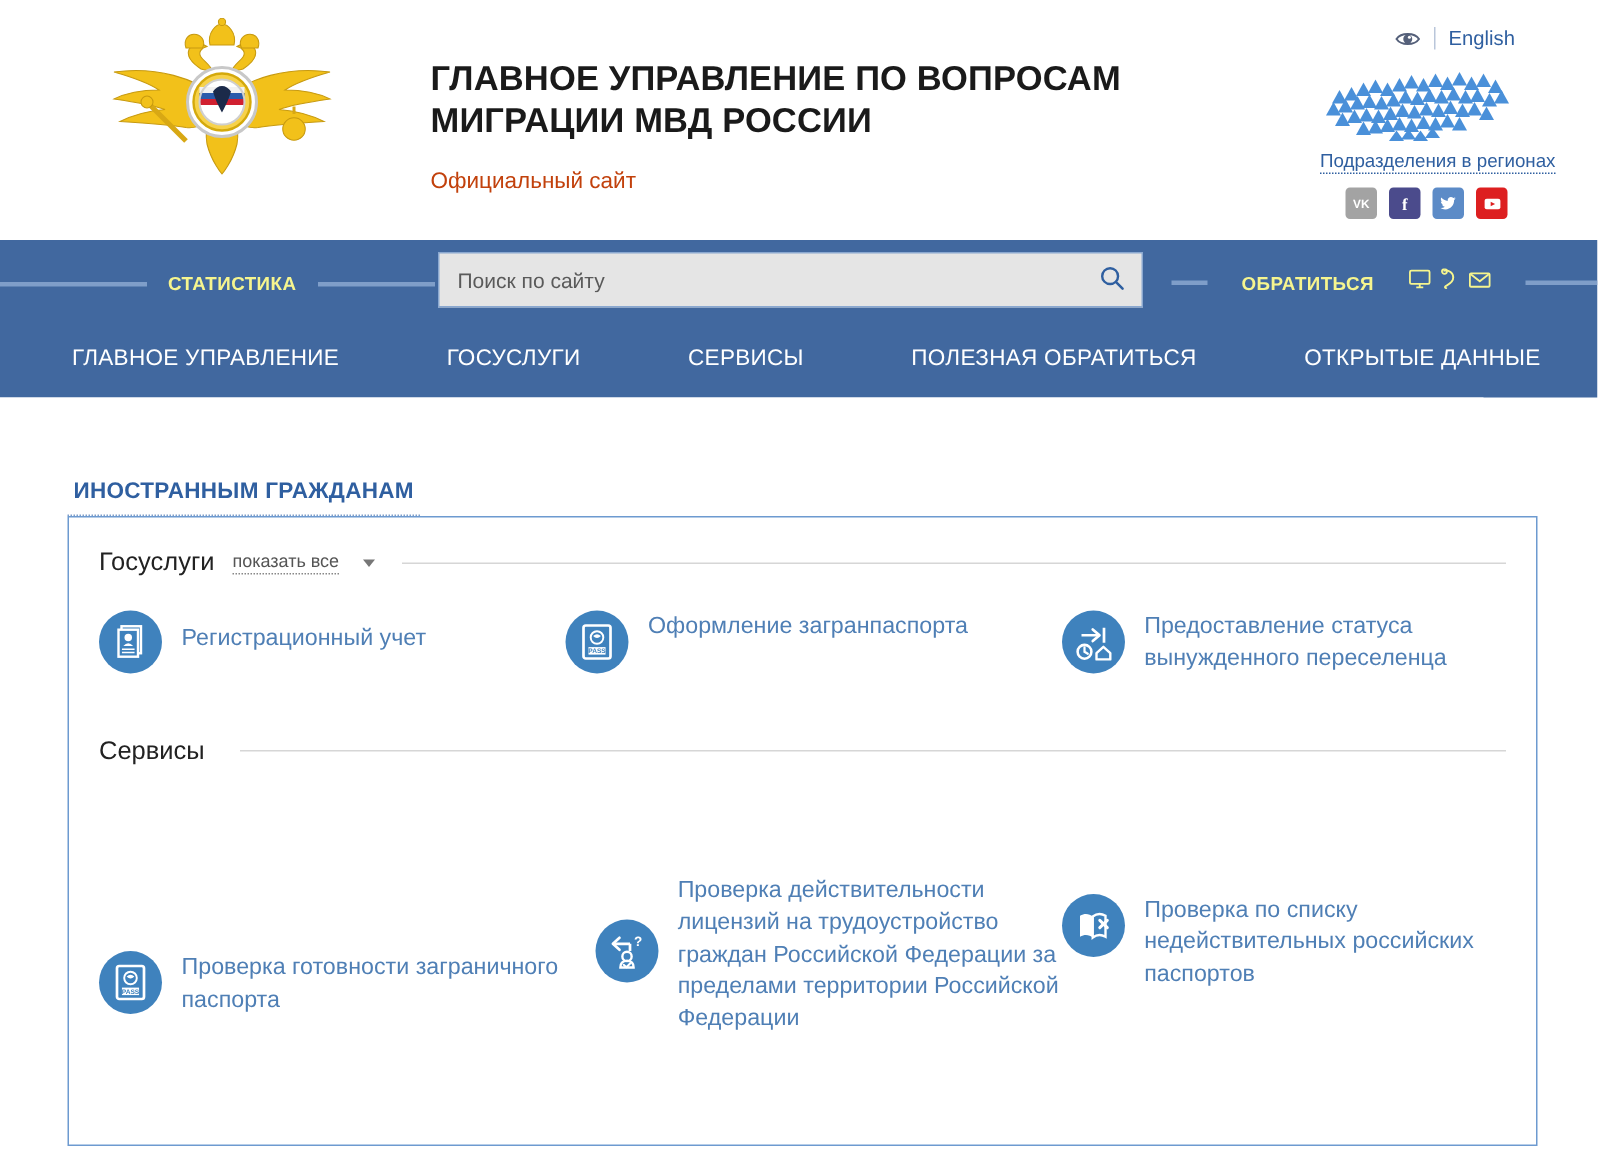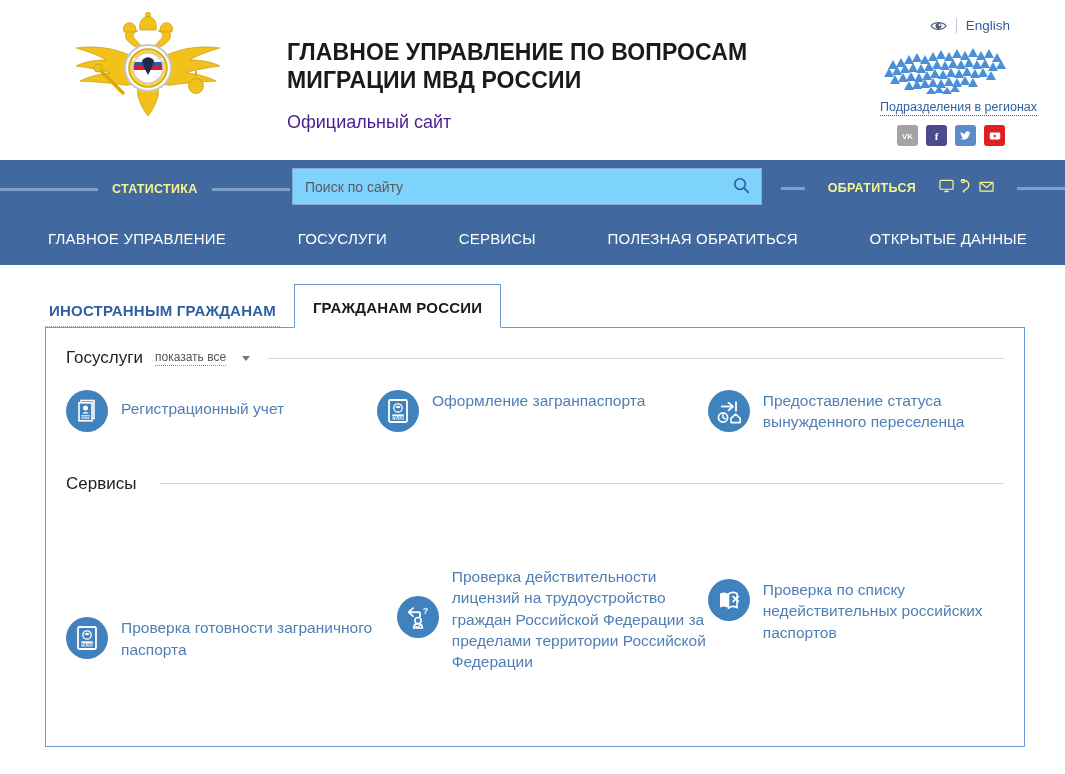--- a/index.html
+++ b/index.html
@@ -29,22 +29,22 @@
   .site-title {
     font-size: 23px;
     font-weight: bold;
     color: #1a1a1a;
     line-height: 1.22;
     letter-spacing: 0.1px;
     margin: 0;
   }
   .site-subtitle {
     margin-top: 18px;
-    font-size: 18px;
-    color: #4c1d95;
+    font-size: 15px;
+    color: #c2410c;
     font-weight: normal;
   }
 
   .header-right {
     position: absolute; right: 0; top: 0;
     width: 245px; height: 156px;
   }
   .lang-row {
     position: absolute; right: 55px; top: 18px;
     display: flex; align-items: center; gap: 9px;
@@ -96,21 +96,21 @@
     display: flex; align-items: center; gap: 14px;
   }
   .rule { height: 3px; background: #7f9ec9; }
   .stat-label {
     color: #f6f58e; font-size: 12.5px; font-weight: bold;
     letter-spacing: 0.3px; cursor: pointer; white-space: nowrap;
   }
   .search-inner {
     position: absolute; left: 292px; top: 8px;
     width: 470px; height: 37px;
-    background: #7dd3fc;
+    background: #e5e5e5;
     border: 1px solid #8aa8d0;
     display: flex; align-items: center;
   }
   .search-input {
     flex: 1;
     border: none; outline: none;
     font-family: "Liberation Sans", sans-serif;
     font-size: 14px; color: #333;
     padding: 0 12px;
     background: transparent;
@@ -143,21 +143,21 @@
     letter-spacing: 0.2px;
     cursor: pointer; white-space: nowrap;
   }
   .nav-spacer { flex: 1; }
 
   
   .content {
     position: relative;
     width: 989px; height: 509px;
     background: #ffffff;
-    padding-top: 16px;
+    padding-top: 33px;
   }
   .tabs {
     position: relative;
     margin-left: 45px;
     display: flex; align-items: flex-end;
     height: 46px;
     width: 980px;
   }
   .tab {
     font-size: 15px; font-weight: bold;
@@ -466,21 +466,20 @@
     <span class="nav-item">ПОЛЕЗНАЯ ОБРАТИТЬСЯ</span>
     <span class="nav-spacer"></span>
     <span class="nav-item">ОТКРЫТЫЕ ДАННЫЕ</span>
   </div>
 </div>
 
 <div class="content">
 
   <div class="tabs">
     <span class="tab tab-inactive">ИНОСТРАННЫМ ГРАЖДАНАМ</span>
-    <span class="tab tab-active">ГРАЖДАНАМ РОССИИ</span>
   </div>
 
   <div class="panel">
 
     <div class="group-head">
       <span class="group-title">Госуслуги</span>
       <span class="show-all">показать все</span>
       <span class="caret"></span>
       <span class="head-rule"></span>
     </div>

